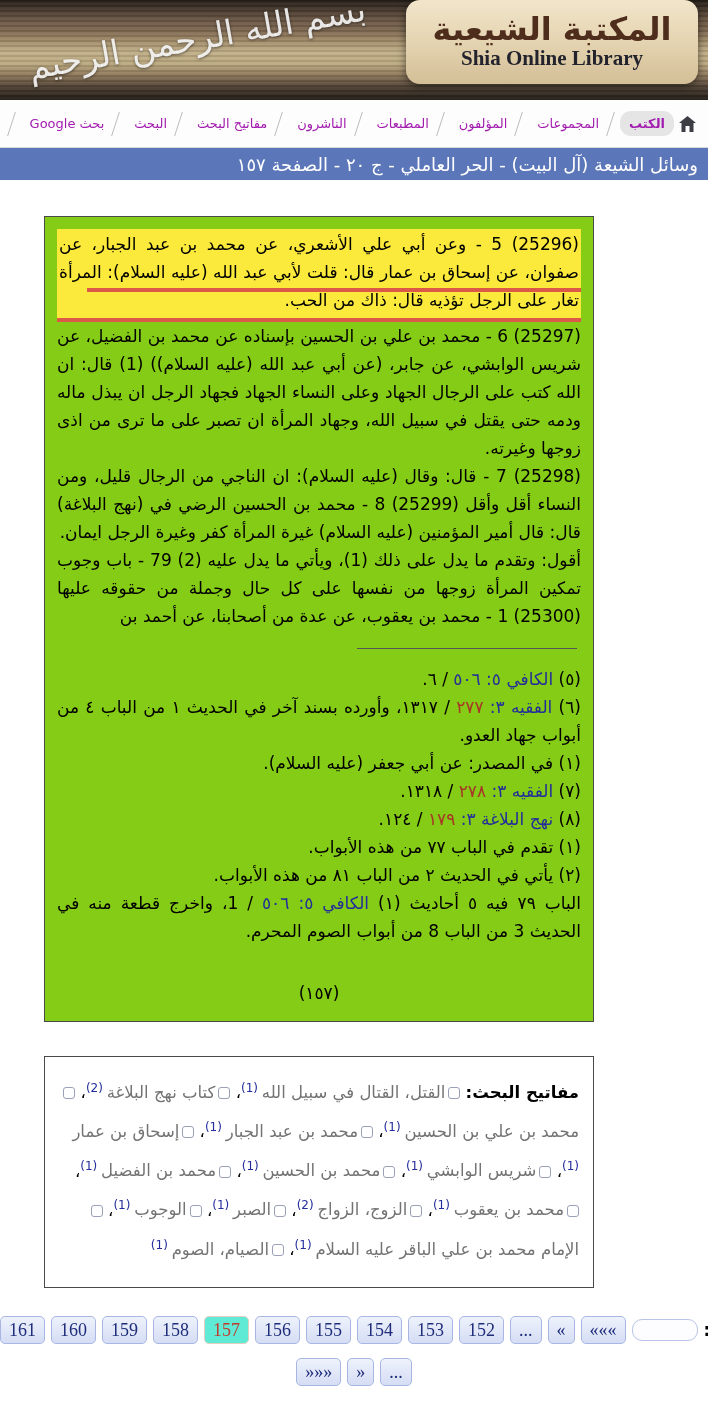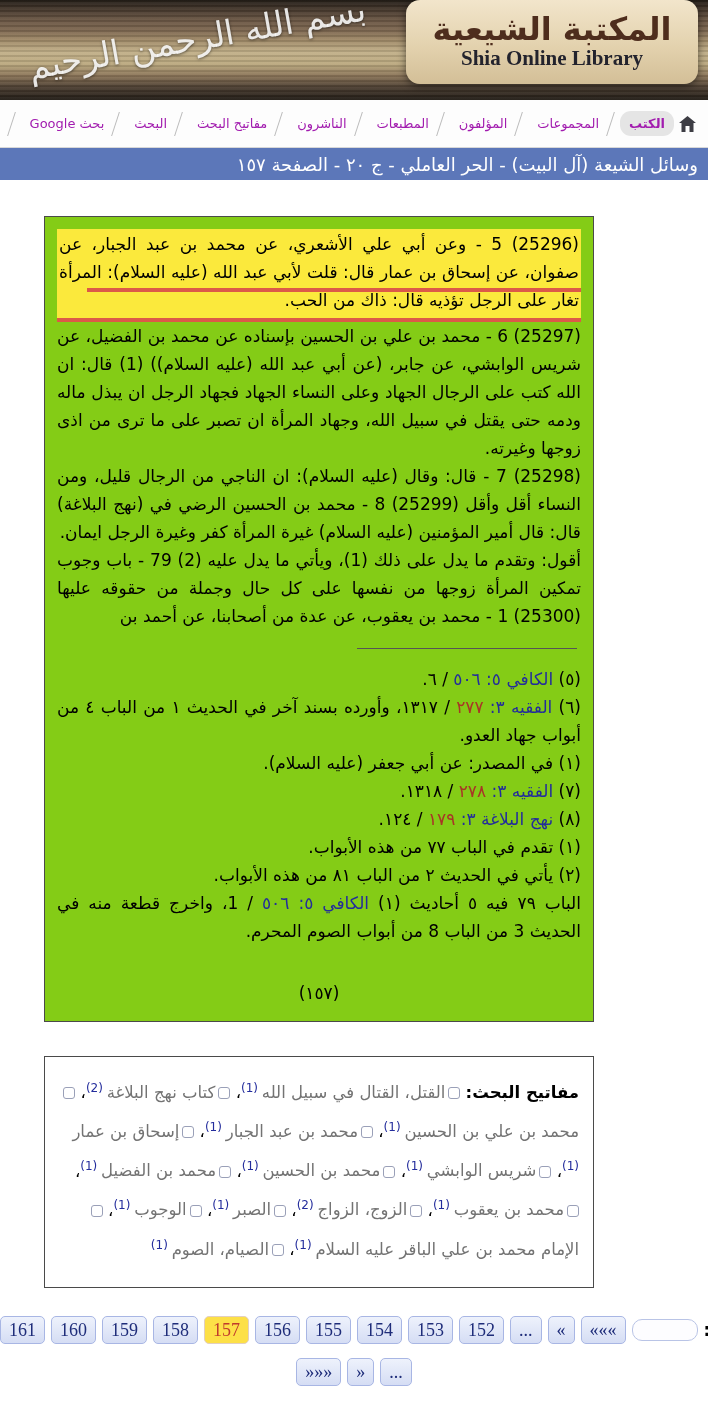--- a/index.html
+++ b/index.html
@@ -99,21 +99,21 @@
     width:66px; height:22px; border:1px solid #b9c4e6; border-radius:10px;
     background:#fdfdff; outline:none; padding:0 6px;
   }
   .pbtn {
     font-family:"Liberation Serif", serif; font-size:18px; color:#1f2d7a;
     background:linear-gradient(180deg,#eef2fc,#d5ddf4);
     border:1px solid #a8b6e4; border-radius:5px; padding:1px 8px;
     cursor:pointer; line-height:24px;
   }
   .pbtn.current {
-    background:#fde047; border-color:#e2cfc0; color:#c03b2d; cursor:default;
+    background:#5eead4; border-color:#e2cfc0; color:#c03b2d; cursor:default;
   }
   .pag-row2 { margin-top:14px; direction:rtl; display:flex; justify-content:center; gap:6px; }
 </style>
 </head>
 <body>
 
 <header class="site-header">
   <div class="bismillah">بسم الله الرحمن الرحيم</div>
   <div class="logo-box">
     <div class="logo-ar">المكتبة الشيعية</div>

